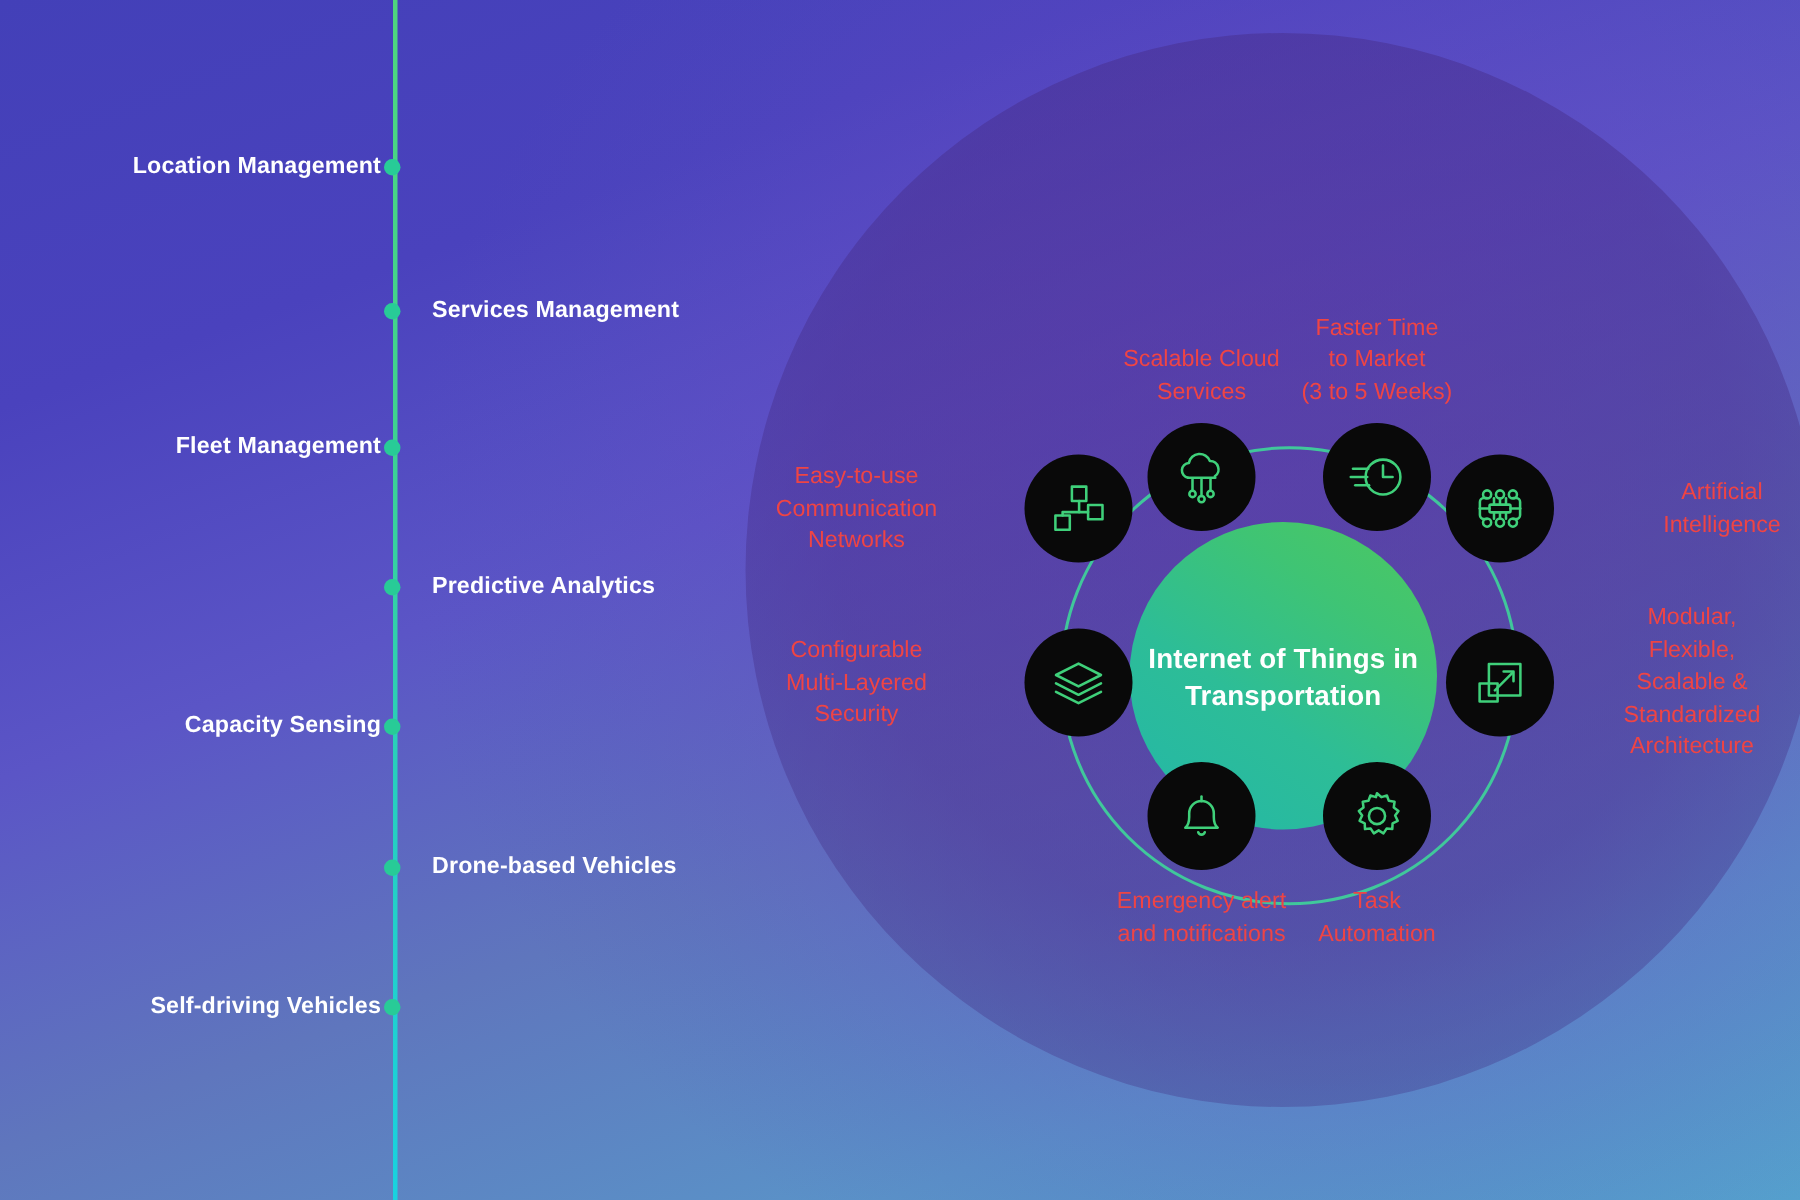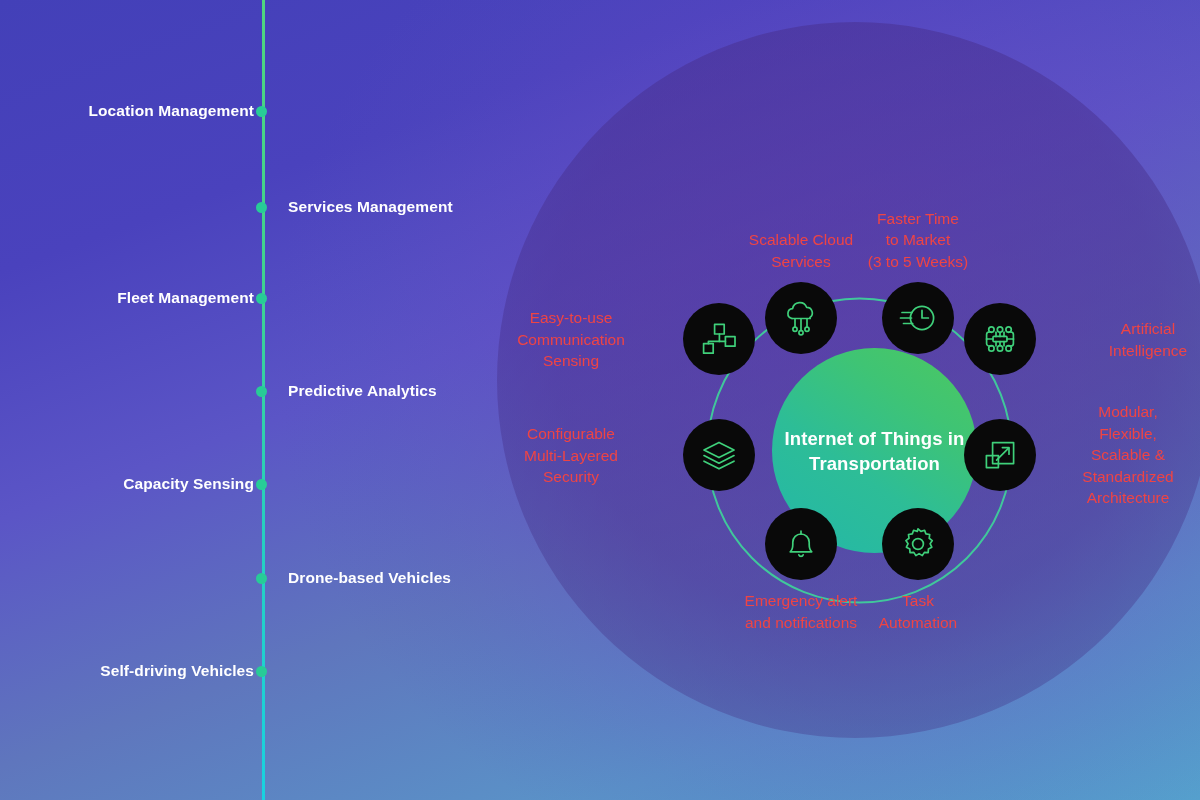--- a/index.html
+++ b/index.html
@@ -62,21 +62,21 @@
   }
   .tl-label.left { right:216px; text-align:right; }
   .tl-label.right{ left:288px;  text-align:left;  }
 
   
   .diagram{ position:absolute; left:505px; top:60px; width:695px; height:680px; }
   .ring-svg{ position:absolute; left:0; top:0; }
 
   .center-circle{
     position:absolute;
-    left:267px; top:288px;
+    left:248px; top:288px;
     width:205px; height:205px;
     border-radius:50%;
     background:linear-gradient(35deg,#23b7a9 0%,#2dbd97 40%,#3fc474 72%,#4ec85f 100%);
     display:flex; align-items:center; justify-content:center;
     text-align:center;
   }
   .center-text{
     color:#fff; font-size:18.5px; font-weight:bold;
     line-height:25px; letter-spacing:.1px;
   }
@@ -272,16 +272,16 @@
       <svg width="44" height="44" viewBox="0 0 44 44" fill="none" stroke="#3fd07a" stroke-width="1.7" stroke-linecap="round" stroke-linejoin="round">
         <rect x="17.6" y="7.4" width="9.6" height="9.6"></rect>
         <rect x="28.4" y="19.6" width="9.6" height="9.6"></rect>
         <rect x="6.6" y="26.6" width="9.6" height="9.6"></rect>
         <path d="M22.4 17v7.4H11.4v2.2"></path>
         <path d="M22.4 24.4h6"></path>
       </svg>
     </div>
     <div class="node-label lbl-left">Easy-to-use
 Communication
-Sensing</div>
+Networks</div>
   </div>
 
 </div>
 
 </body></html>

